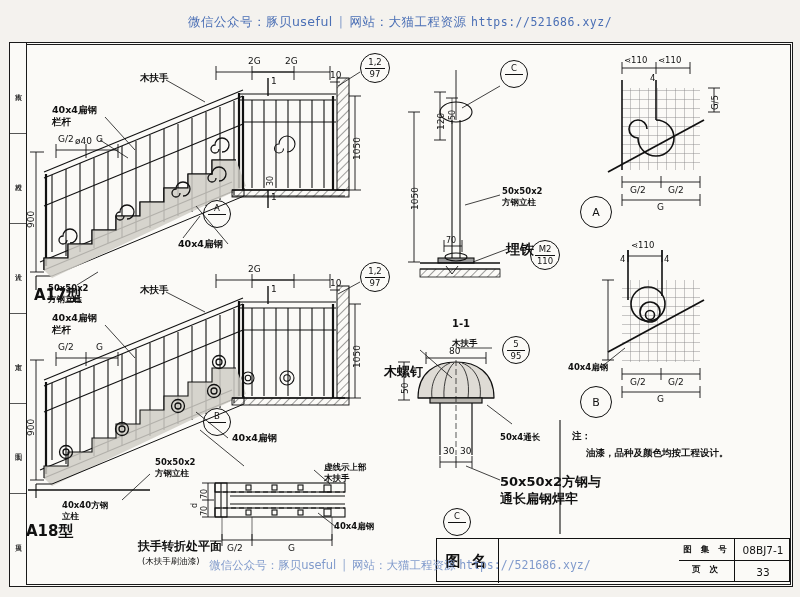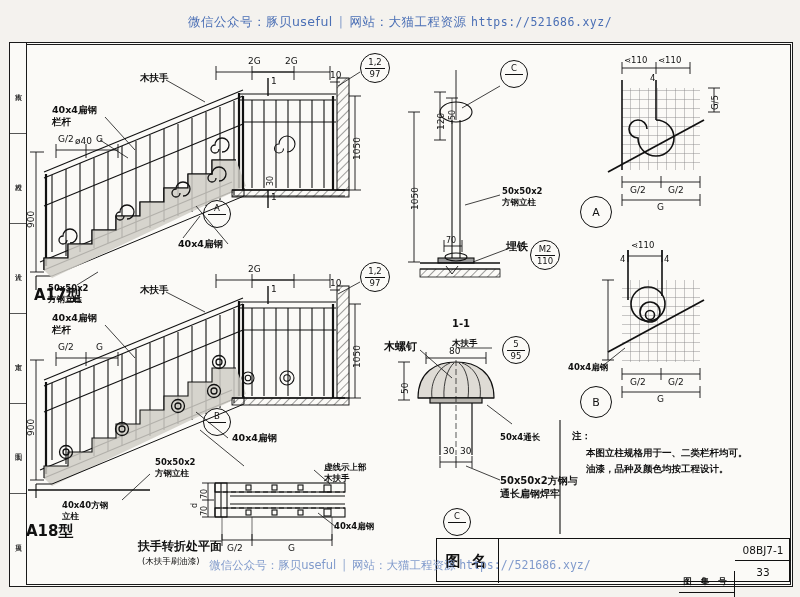--- a/index.html
+++ b/index.html
@@ -48,21 +48,21 @@
   .bub .bot{font-size:8.5px;}
   .bub .div{width:70%;height:1px;background:#111;margin:1px 0;}
 
   svg.draw{position:absolute;left:0;top:0;width:800px;height:597px;overflow:visible;pointer-events:none;}
 
   
   .tb{position:absolute;border:1.4px solid #111;box-sizing:border-box;}
   .tb-cell{position:absolute;box-sizing:border-box;display:flex;
            align-items:center;justify-content:center;font-size:10px;color:#111;}
   .tb-name{font-size:17px;font-weight:bold;letter-spacing:1px;}
-  .tb-hdr{font-size:8.5px;font-weight:bold;letter-spacing:3px;margin-top:32px;}
+  .tb-hdr{font-size:8.5px;font-weight:bold;letter-spacing:3px;}
   .tb-val{font-size:10.5px;font-family:"DejaVu Sans","Liberation Sans",sans-serif;}
 
   .notes{position:absolute;font-size:9.5px;color:#111;font-weight:bold;line-height:1.75;}
 </style>
 </head>
 <body>
 
 <div id="page">
 
   <div class="wm-top">
@@ -580,41 +580,41 @@
   <div class="vlbl" style="left:448px;top:120px;font-size:8px;">50</div>
   <div class="lbl-num" style="left:446px;top:236px;font-size:8px;">70</div>
   <div class="lbl-cn" style="left:502px;top:186px;white-space:pre;font-size:8.5px;"><span>50x50x2
 方钢立柱</span></div>
   <div class="bub" style="left:500px;top:60px;width:26px;height:26px;">
     <span class="top">C</span>
     <span class="div"></span>
       <span class="bot">&nbsp;</span>
   </div>
 
-  <div class="lbl-cn" style="left:506px;top:240px;font-size:11px;">埋铁</div>
+  <div class="lbl-cn" style="left:506px;top:240px;font-size:14px;">埋铁</div>
   <div class="bub" style="left:530px;top:240px;width:28px;height:28px;">
     <span class="top">M2</span>
     <span class="div"></span>
     <span class="bot">110</span>
   </div>
   <div class="ttl" style="left:452px;top:318px;font-size:10px;">1-1</div>
 
-  <div class="lbl-cn" style="left:384px;top:340px;font-size:11px;">木螺钉</div>
+  <div class="lbl-cn" style="left:384px;top:364px;font-size:13px;">木螺钉</div>
   <div class="lbl-cn" style="left:452px;top:338px;font-size:8.5px;">木扶手</div>
   <div class="bub" style="left:502px;top:336px;width:26px;height:26px;">
     <span class="top">5</span>
     <span class="div"></span>
     <span class="bot">95</span>
   </div>
   <div class="lbl-num" style="left:449px;top:346px;">80</div>
   <div class="vlbl" style="left:400px;top:394px;">50</div>
   <div class="lbl-num" style="left:443px;top:446px;">30</div>
   <div class="lbl-num" style="left:460px;top:446px;">30</div>
   <div class="lbl-cn" style="left:500px;top:432px;font-size:8.5px;">50x4通长</div>
-  <div class="lbl-cn" style="left:500px;top:474px;white-space:pre;font-size:10px;"><span>50x50x2方钢与
+  <div class="lbl-cn" style="left:500px;top:474px;white-space:pre;font-size:13px;"><span>50x50x2方钢与
 通长扁钢焊牢</span></div>
   <div class="bub" style="left:443px;top:508px;width:26px;height:26px;">
     <span class="top">C</span>
     <span class="div"></span>
       <span class="bot">&nbsp;</span>
   </div>
 
   <div class="lbl-num" style="left:624px;top:55px;font-size:8.5px;">⋖110</div>
   <div class="lbl-num" style="left:658px;top:55px;font-size:8.5px;">⋖110</div>
   <div class="lbl-num" style="left:650px;top:73px;font-size:8.5px;">4</div>
@@ -633,21 +633,20 @@
   <div class="lbl-num" style="left:668px;top:377px;">G/2</div>
   <div class="lbl-num" style="left:657px;top:394px;">G</div>
   <div class="lbl-cn" style="left:568px;top:362px;font-size:8.5px;">40x4扁钢</div>
   <div class="bub" style="left:580px;top:386px;width:30px;height:30px;">
     <span class="top" style="font-size:11px;">B</span>
   </div>
 
   <div class="notes" style="left:572px;top:428px;width:215px;">
     <div>注：</div>
     <div style="padding-left:14px;">
-      <div>本图立柱规格用于一、二类栏杆均可。</div>
       <div>油漆，品种及颜色均按工程设计。</div>
     </div>
   </div>
 
   <div class="tb" style="left:436px;top:538px;width:354px;height:44px;background:#fbfaf7;">
     <div class="tb-cell" style="left:0;top:0;width:62px;height:44px;border-right:1.2px solid #111;font-size:15px;font-weight:bold;letter-spacing:3px;">图 名</div>
     <div class="tb-cell tb-hdr" style="left:242px;top:0;width:56px;height:22px;border-right:1.2px solid #111;border-bottom:1.2px solid #111;">图 集 号</div>
     <div class="tb-cell tb-val" style="left:298px;top:0;width:56px;height:22px;border-bottom:1.2px solid #111;">08BJ7-1</div>
     <div class="tb-cell tb-hdr" style="left:242px;top:20px;width:56px;height:22px;border-right:1.2px solid #111;">页 次</div>
     <div class="tb-cell tb-val" style="left:298px;top:22px;width:56px;height:22px;">33</div>

